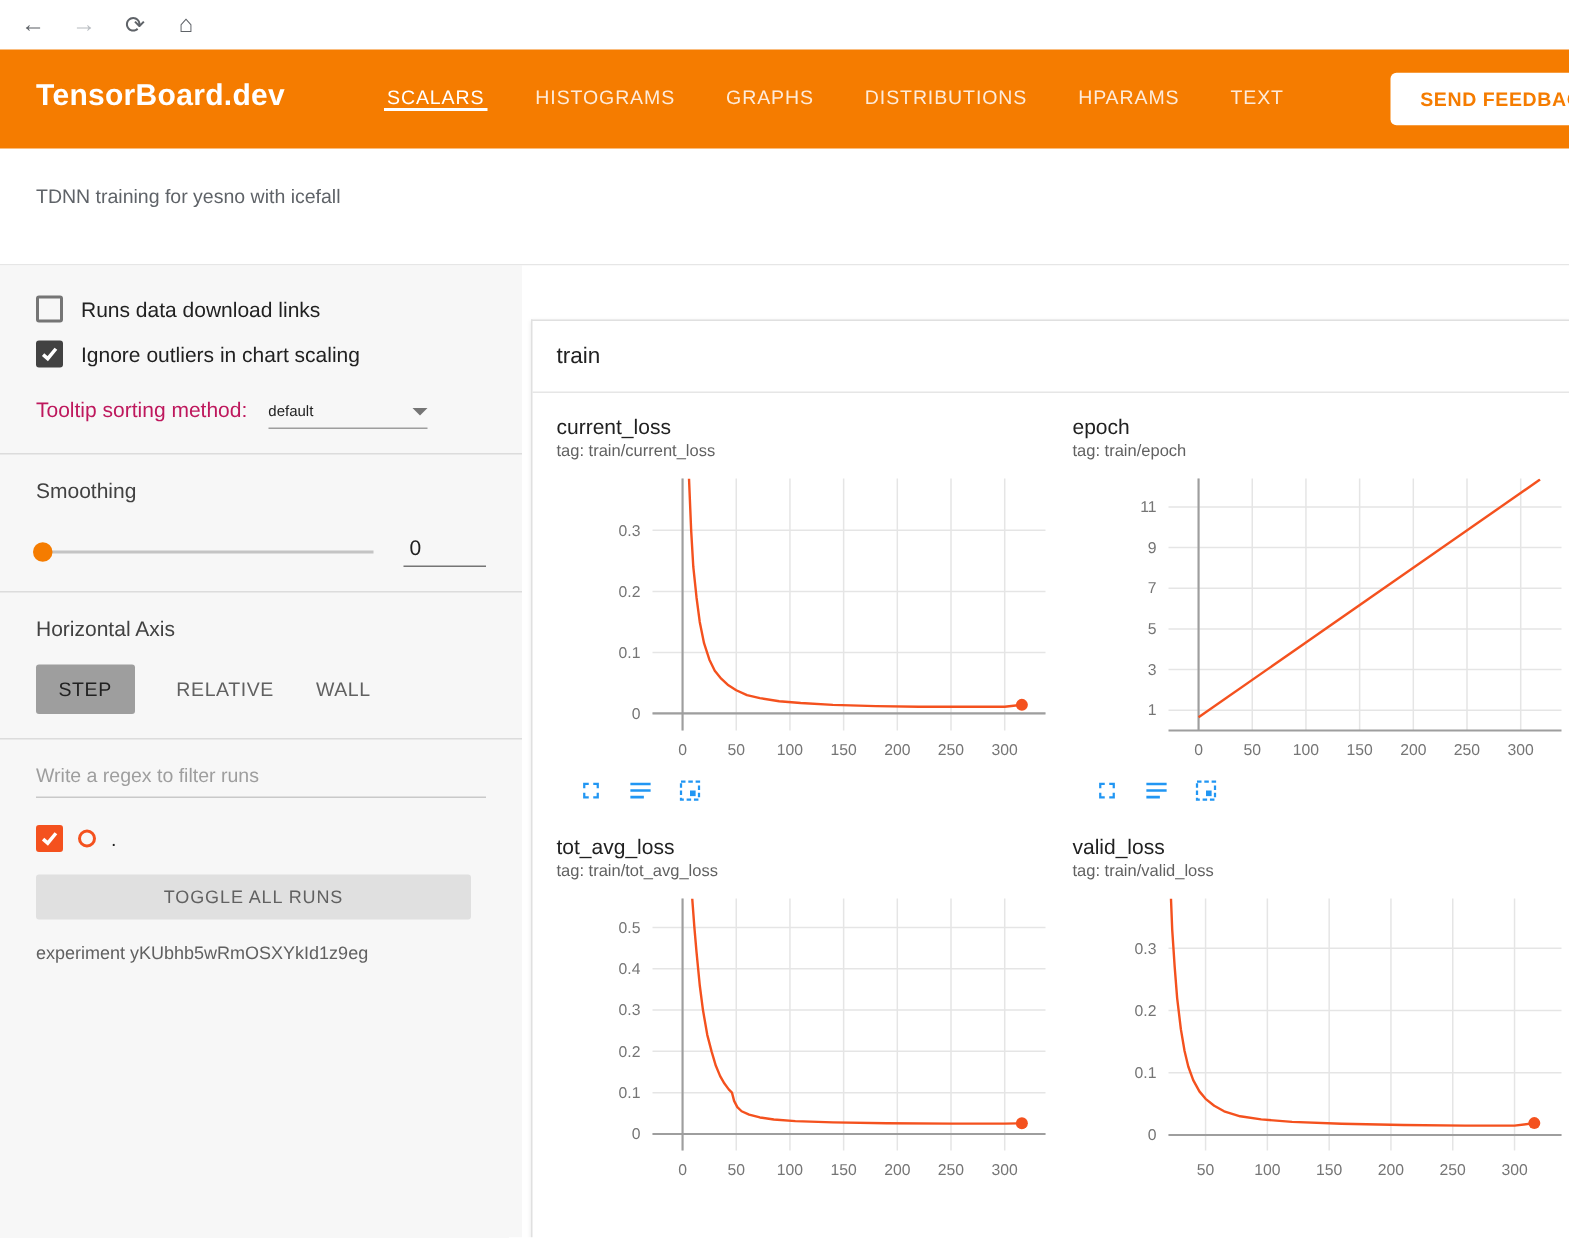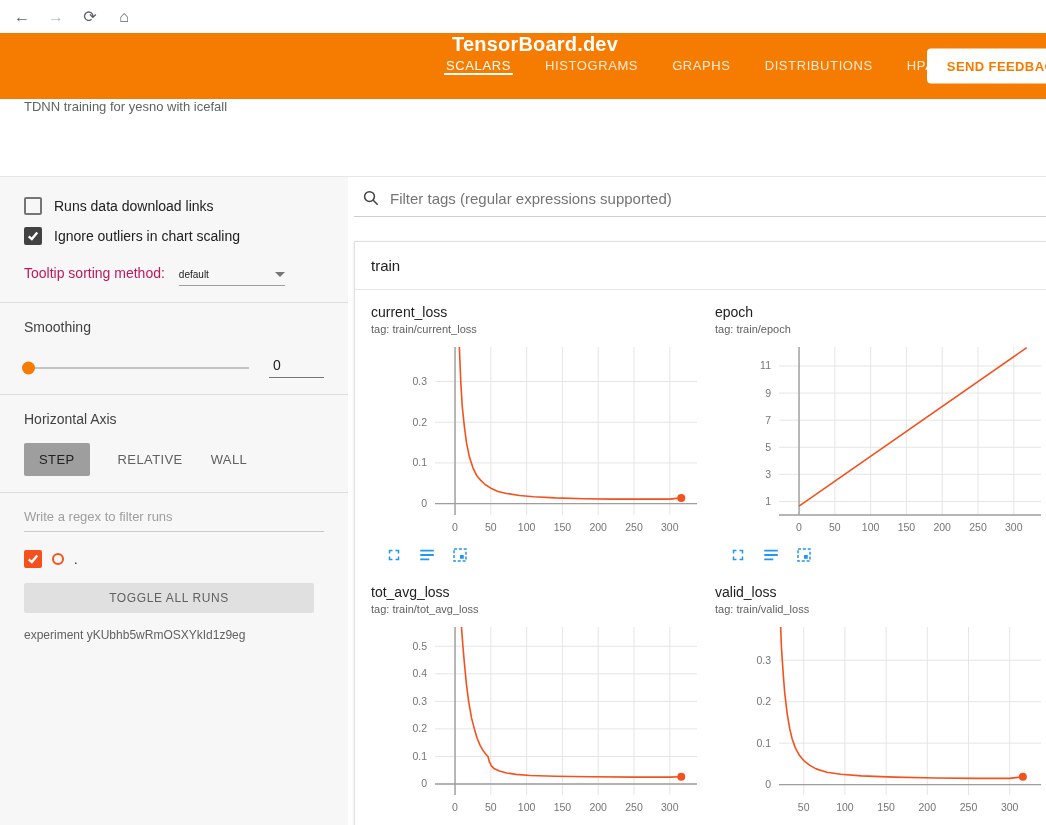--- a/index.html
+++ b/index.html
@@ -7,31 +7,31 @@
     font-family:"Liberation Sans", sans-serif; }
 
   
   .browser-bar { height:33px; display:flex; align-items:center; gap:14px; padding:0 12px; background:#fff; }
   .nav-ic { font-size:16px; color:#5f6368; width:20px; text-align:center; cursor:pointer; }
   .nav-ic.dis { color:#b9bdc2; }
   .addr { flex:1; height:26px; background:#f1f3f4; border-radius:14px; display:flex; align-items:center; padding:0 13px; gap:9px; }
   .addr-url { font-size:13px; color:#202124; white-space:nowrap; }
 
   
-  .tb-header { height:66px; background:#f57c00; display:flex; align-items:flex-end; padding:0 0 4px 24px; position:relative; overflow:hidden;flex-direction:column; }
+  .tb-header { height:66px; background:#f57c00; display:flex; align-items:center; padding:0 0 4px 24px; position:relative; overflow:hidden; }
   .brand { color:#fff; font-size:20px; font-weight:bold; align-self:center; letter-spacing:.2px; }
   .tabs { display:flex; margin-left:66px; gap:30px; }
   .tab { color:rgba(255,255,255,.85); font-size:13px; letter-spacing:.6px; display:flex; align-items:center;
          border-bottom:2px solid transparent; padding:2px 2px 0 2px; cursor:pointer; }
   .tab.active { color:#fff; border-bottom-color:#fff; }
   .feedback { position:absolute; right:-38px; top:50%; transform:translateY(-50%); background:#fff; color:#f57c00;
     font-size:13px; font-weight:bold; letter-spacing:.4px; padding:10px 20px; border-radius:4px; border:none; white-space:nowrap; }
 
   
-  .subheader { height:78px; border-bottom:1px solid #e6e6e6; display:flex; align-items:flex-start; padding:0 0 15px 24px; }
+  .subheader { height:78px; border-bottom:1px solid #e6e6e6; display:flex; align-items:center; padding:0 0 15px 24px; }
   .subheader-title { font-size:13px; color:#5f6368; }
 
   
   .content { display:flex; height:648px; }
   .sidebar { width:348px; flex-shrink:0; background:#f7f7f7; padding-top:20px; overflow:hidden; }
   .side-section { padding:0 24px; }
   .divider { border-top:1px solid #dcdcdc; margin:16px 0; }
 
   .chk-row { display:flex; align-items:center; gap:12px; margin-bottom:12px; }
   .chk-label { font-size:14px; color:#212121; }
@@ -175,27 +175,20 @@
         </span>
         <span class="run-circle"></span>
         <span class="run-name">.</span>
       </div>
       <button class="toggle-btn">TOGGLE ALL RUNS</button>
       <div class="exp-note">experiment yKUbhb5wRmOSXYkId1z9eg</div>
     </div>
   </div>
 
   <div class="main">
-    <div class="filter-row">
-      <svg width="18" height="18" viewBox="0 0 24 24">
-        <circle cx="10" cy="10" r="6.5" fill="none" stroke="#424242" stroke-width="2"></circle>
-        <line x1="15" y1="15" x2="21" y2="21" stroke="#424242" stroke-width="2"></line>
-      </svg>
-      <input class="filter-input" placeholder="Filter tags (regular expressions supported)" style="">
-    </div>
 
     <div class="card">
       <div class="card-header">train</div>
       <div class="charts">
 
         <div class="chart">
           <div class="chart-title">current_loss</div>
           <div class="chart-tag">tag: train/current_loss</div>
           <div class="plot-host">
               <svg width="336" height="200">

